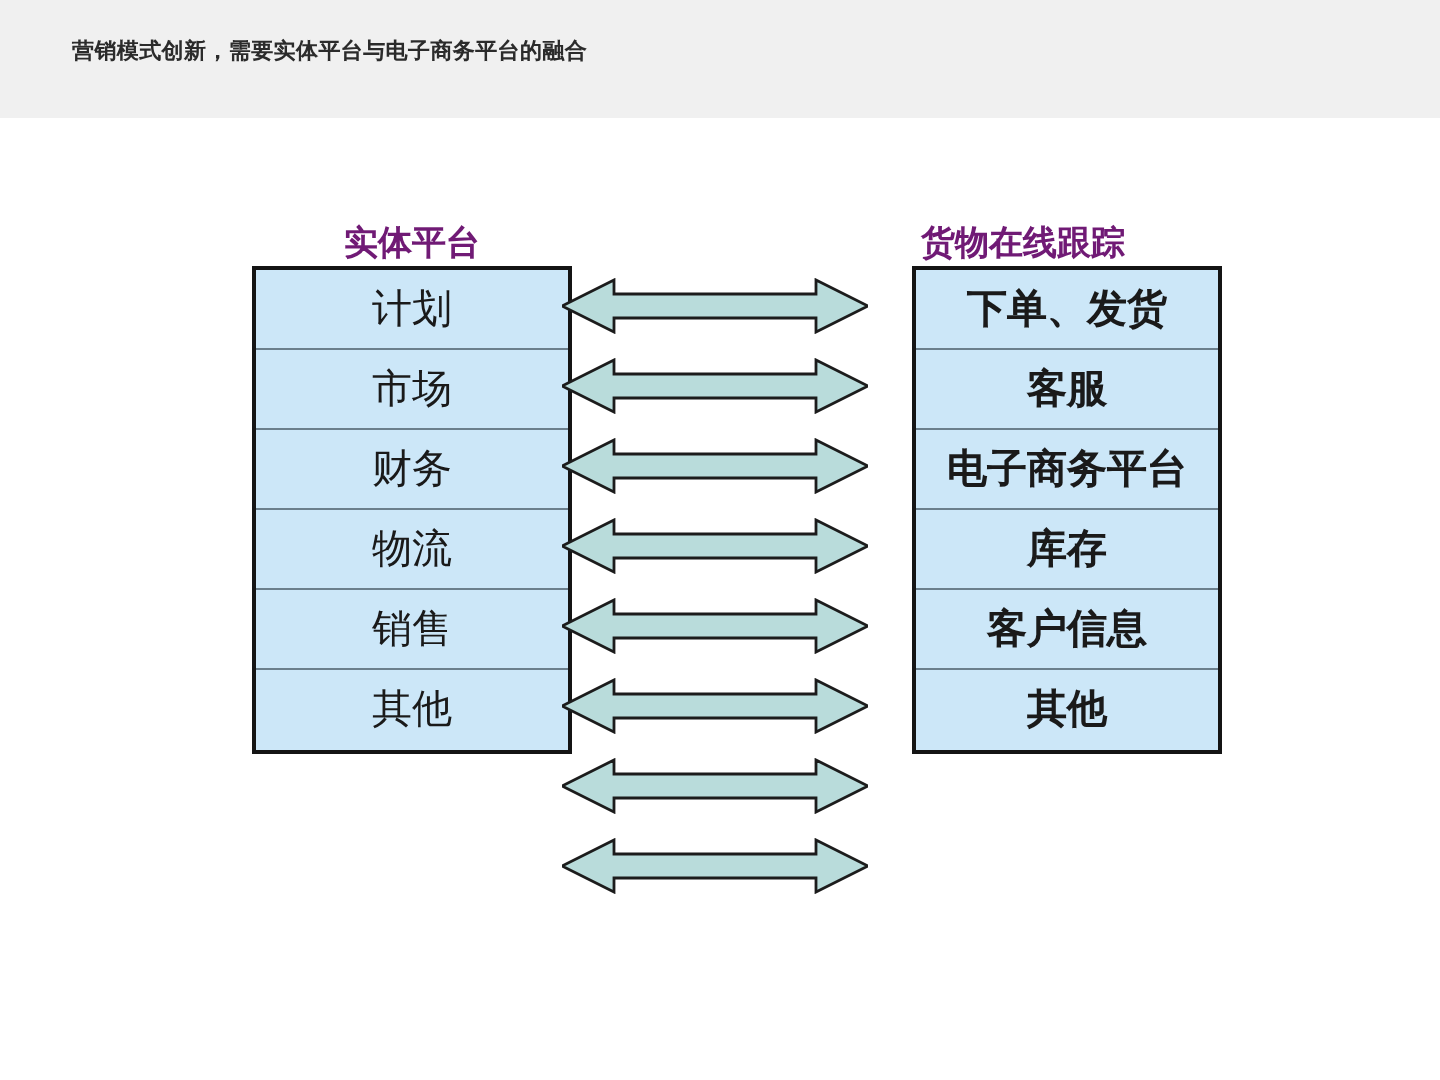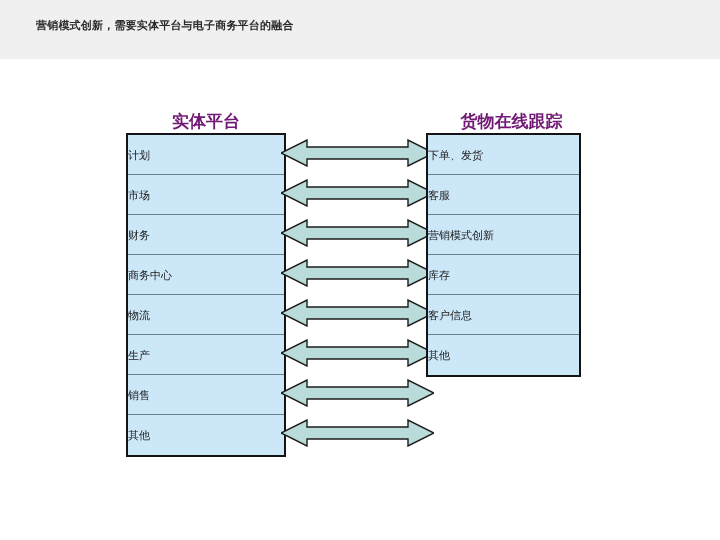--- a/index.html
+++ b/index.html
@@ -61,29 +61,30 @@
     top: 133px;
     box-sizing: border-box;
     border: 2.5px solid #141414;
     background: #cce7f8;
   }
   #physical-table {
     left: 126px;
     width: 160px;
   }
   #ecommerce-table {
-    left: 426px;
+    left: 456px;
     width: 155px;
+    font-weight: bold;
   }
   .platform-row {
     box-sizing: border-box;
     height: 40px;
     line-height: 40px;
-    text-align: left;
-    font-size: 11px;
+    text-align: center;
+    font-size: 20px;
     color: #1a1a1a;
     background: #cce7f8;
     border-bottom: 1.5px solid #6b7f8c;
     white-space: nowrap;
     overflow: hidden;
   }
   .platform-row:last-child {
     border-bottom: none;
   }
 
@@ -111,23 +112,21 @@
 <div id="header-band"></div>
 <div id="slide-title">营销模式创新，需要实体平台与电子商务平台的融合</div>
 
 <div class="col-heading" id="heading-physical">实体平台</div>
 <div class="col-heading" id="heading-ecommerce">货物在线跟踪</div>
 
 <div class="platform-table" id="physical-table">
   <div class="platform-row">计划</div>
   <div class="platform-row">市场</div>
   <div class="platform-row">财务</div>
-  <div class="platform-row">商务中心</div>
   <div class="platform-row">物流</div>
-  <div class="platform-row">生产</div>
   <div class="platform-row">销售</div>
   <div class="platform-row">其他</div>
 </div>
 
 <div id="arrow-column">
   <div class="arrow-slot">
     <svg width="153" height="28" viewBox="0 0 153 28">
       <polygon points="0,14 26,1 26,8 127,8 127,1 153,14 127,27 127,20 26,20 26,27" fill="#b9dcdb" stroke="#1c1c1c" stroke-width="1.4" stroke-linejoin="miter"></polygon>
     </svg>
   </div>
@@ -164,17 +163,17 @@
   <div class="arrow-slot">
     <svg width="153" height="28" viewBox="0 0 153 28">
       <polygon points="0,14 26,1 26,8 127,8 127,1 153,14 127,27 127,20 26,20 26,27" fill="#b9dcdb" stroke="#1c1c1c" stroke-width="1.4" stroke-linejoin="miter"></polygon>
     </svg>
   </div>
 </div>
 
 <div class="platform-table" id="ecommerce-table">
   <div class="platform-row">下单、发货</div>
   <div class="platform-row">客服</div>
-  <div class="platform-row">营销模式创新</div>
+  <div class="platform-row">电子商务平台</div>
   <div class="platform-row">库存</div>
   <div class="platform-row">客户信息</div>
   <div class="platform-row">其他</div>
 </div>
 
 </body></html>

